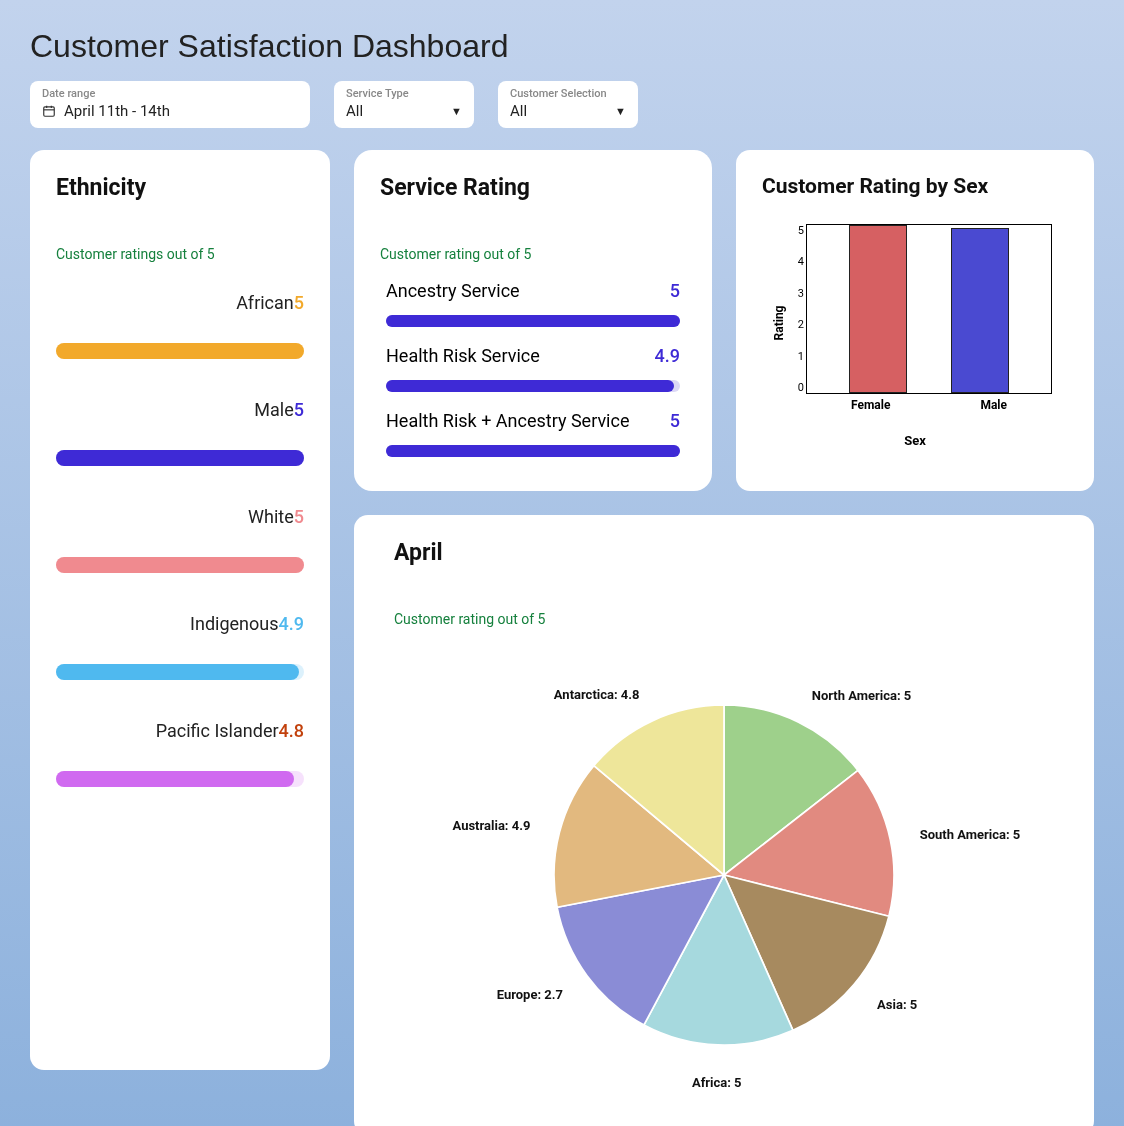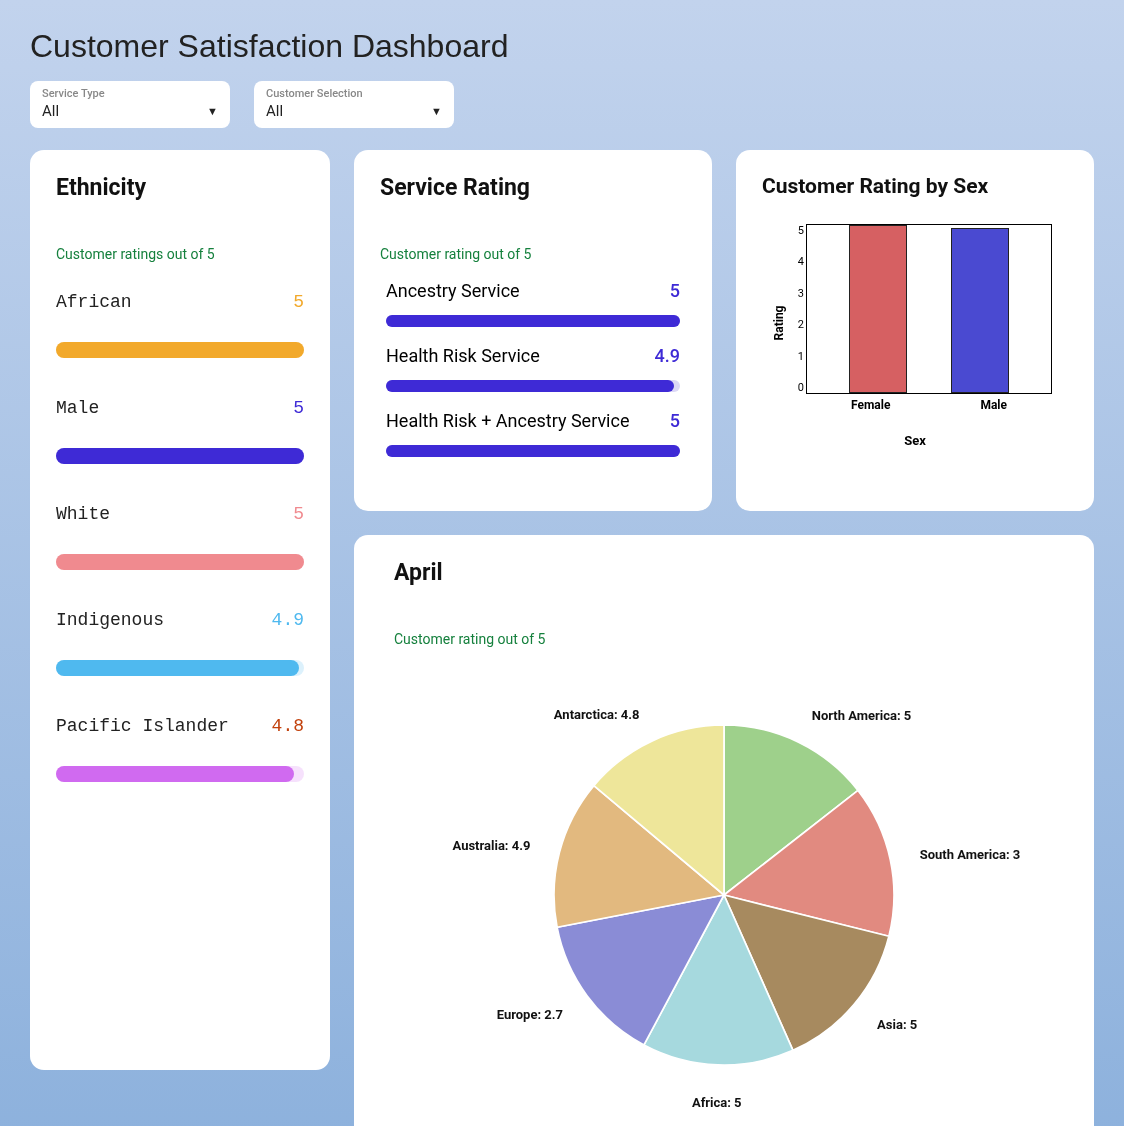--- a/index.html
+++ b/index.html
@@ -37,21 +37,21 @@
   }
   .filter-value-row {
     display: flex;
     align-items: center;
     gap: 8px;
     font-size: 15px;
     color: #222;
   }
   .filter-value-row .spacer { flex: 1; }
   .date-box { width: 280px; }
-  .select-box { width: 200px; }
+  .select-box { width: 140px; }
   .chev { font-size: 11px; }
 
   .grid {
     display: grid;
     grid-template-columns: 300px 1fr;
     gap: 24px;
     align-items: start;
   }
   .right-col {
     display: grid;
@@ -75,42 +75,41 @@
     margin-bottom: 18px;
     margin-top: 45px;
   }
 
   
   .ethnicity-card { min-height: 920px; padding-bottom: 40px; }
   .eth-item { margin-top: 40px; }
   .eth-item:first-of-type { margin-top: 30px; }
   .eth-head {
     display: flex;
-    justify-content: space-between;
+    justify-content: flex-end;
     align-items: baseline;
     font-size: 18px;
     margin-bottom: 30px;
-    font-family: Liberation Mono, monospace;
   }
   .eth-head .name { color: #222; }
   .eth-head .val { font-weight: 500; }
   .bar-track {
     width: 100%;
     height: 16px;
     border-radius: 10px;
     background: rgba(0,0,0,0.04);
     position: relative;
   }
   .bar-fill {
     height: 100%;
     border-radius: 10px;
   }
 
   
-  .service-card { padding-bottom: 36px; }
+  .service-card { padding-bottom: 16px; border-radius: 18px; }
   .svc-item { margin-top: 10px; margin-bottom: 8px; padding: 0 6px; }
   .svc-head {
     display: flex;
     justify-content: space-between;
     align-items: baseline;
     font-size: 18px;
     margin-bottom: 14px;
   }
   .svc-head .val { color: #3e2ad6; font-weight: 500; }
   .svc-track {
@@ -218,20 +217,34 @@
     width: 14px; height: 14px;
     display: inline-block;
   }
 </style>
 </head>
 <body>
 
 <h1 class="page-title">Customer Satisfaction Dashboard</h1>
 
 <div class="filters">
+  <div class="filter-box date-box">
+    <div class="filter-label">Date range</div>
+    <div class="filter-value-row">
+      <span class="calendar-icon">
+        <svg viewBox="0 0 24 24" width="14" height="14">
+            <rect x="3" y="5" width="18" height="16" rx="2" fill="none" stroke="#333" stroke-width="2"></rect>
+            <line x1="3" y1="10" x2="21" y2="10" stroke="#333" stroke-width="2"></line>
+            <line x1="8" y1="3" x2="8" y2="7" stroke="#333" stroke-width="2"></line>
+            <line x1="16" y1="3" x2="16" y2="7" stroke="#333" stroke-width="2"></line>
+          </svg>
+      </span>
+      <span>April 11th - 14th</span>
+    </div>
+  </div>
 
   <div class="filter-box select-box">
     <div class="filter-label">Service Type</div>
     <div class="filter-value-row">
       <span>All</span>
       <span class="spacer"></span>
       <span class="chev">▼</span>
     </div>
   </div>
 
@@ -359,21 +372,21 @@
           <div class="x-axis-label">Sex</div>
         </div>
       </div>
     </div>
 
     <div class="card region-card">
       <h2>April</h2>
       <div class="sub">Customer rating out of 5</div>
       <div class="pie-wrap" id="pie-wrap">
           <div class="pie-label" style="left: calc(50% + 87.7105px); top: calc(50% - 179.741px); transform: translate(0px, -50%);">North America: 5</div>
-          <div class="pie-label" style="left: calc(50% + 195.655px); top: calc(50% - 41.4639px); transform: translate(0px, -50%);">South America: 3</div>
+          <div class="pie-label" style="left: calc(50% + 195.655px); top: calc(50% - 41.4639px); transform: translate(0px, -50%);">South America: 5</div>
           <div class="pie-label" style="left: calc(50% + 153.079px); top: calc(50% + 128.712px); transform: translate(0px, -50%); text-align: right;">Asia: 5</div>
           <div class="pie-label" style="left: calc(50% - 7.2622px); top: calc(50% + 199.868px); transform: translate(-50%, 0px);">Africa: 5</div>
           <div class="pie-label" style="left: calc(50% - 160.945px); top: calc(50% + 118.729px); transform: translate(-100%, -50%);">Europe: 2.7</div>
           <div class="pie-label" style="left: calc(50% - 193.571px); top: calc(50% - 50.3006px); transform: translate(-100%, -50%);">Australia: 4.9</div>
           <div class="pie-label" style="left: calc(50% - 84.4322px); top: calc(50% - 181.304px); transform: translate(-100%, -50%);">Antarctica: 4.8</div>
           <svg class="pie-svg" viewBox="-1 -1 2 2">
             <path d="M 0 0 L 6.123233995736766e-17 -1 A 1 1 0 0 1 0.7882591361380694 -0.6153434279285549 Z" fill="#9ed08b" stroke="#fff" stroke-width="0.01"></path>
             <path d="M 0 0 L 0.7882591361380694 -0.6153434279285549 A 1 1 0 0 1 0.9701001578544021 0.2427049314102707 Z" fill="#e18a80" stroke="#fff" stroke-width="0.01"></path>
             <path d="M 0 0 L 0.9701001578544021 0.2427049314102707 A 1 1 0 0 1 0.4056303769982507 0.9140371968668765 Z" fill="#a78a5f" stroke="#fff" stroke-width="0.01"></path>
             <path d="M 0 0 L 0.4056303769982507 0.9140371968668765 A 1 1 0 0 1 -0.4708961845462908 0.8821886325382716 Z" fill="#a6d9de" stroke="#fff" stroke-width="0.01"></path>

